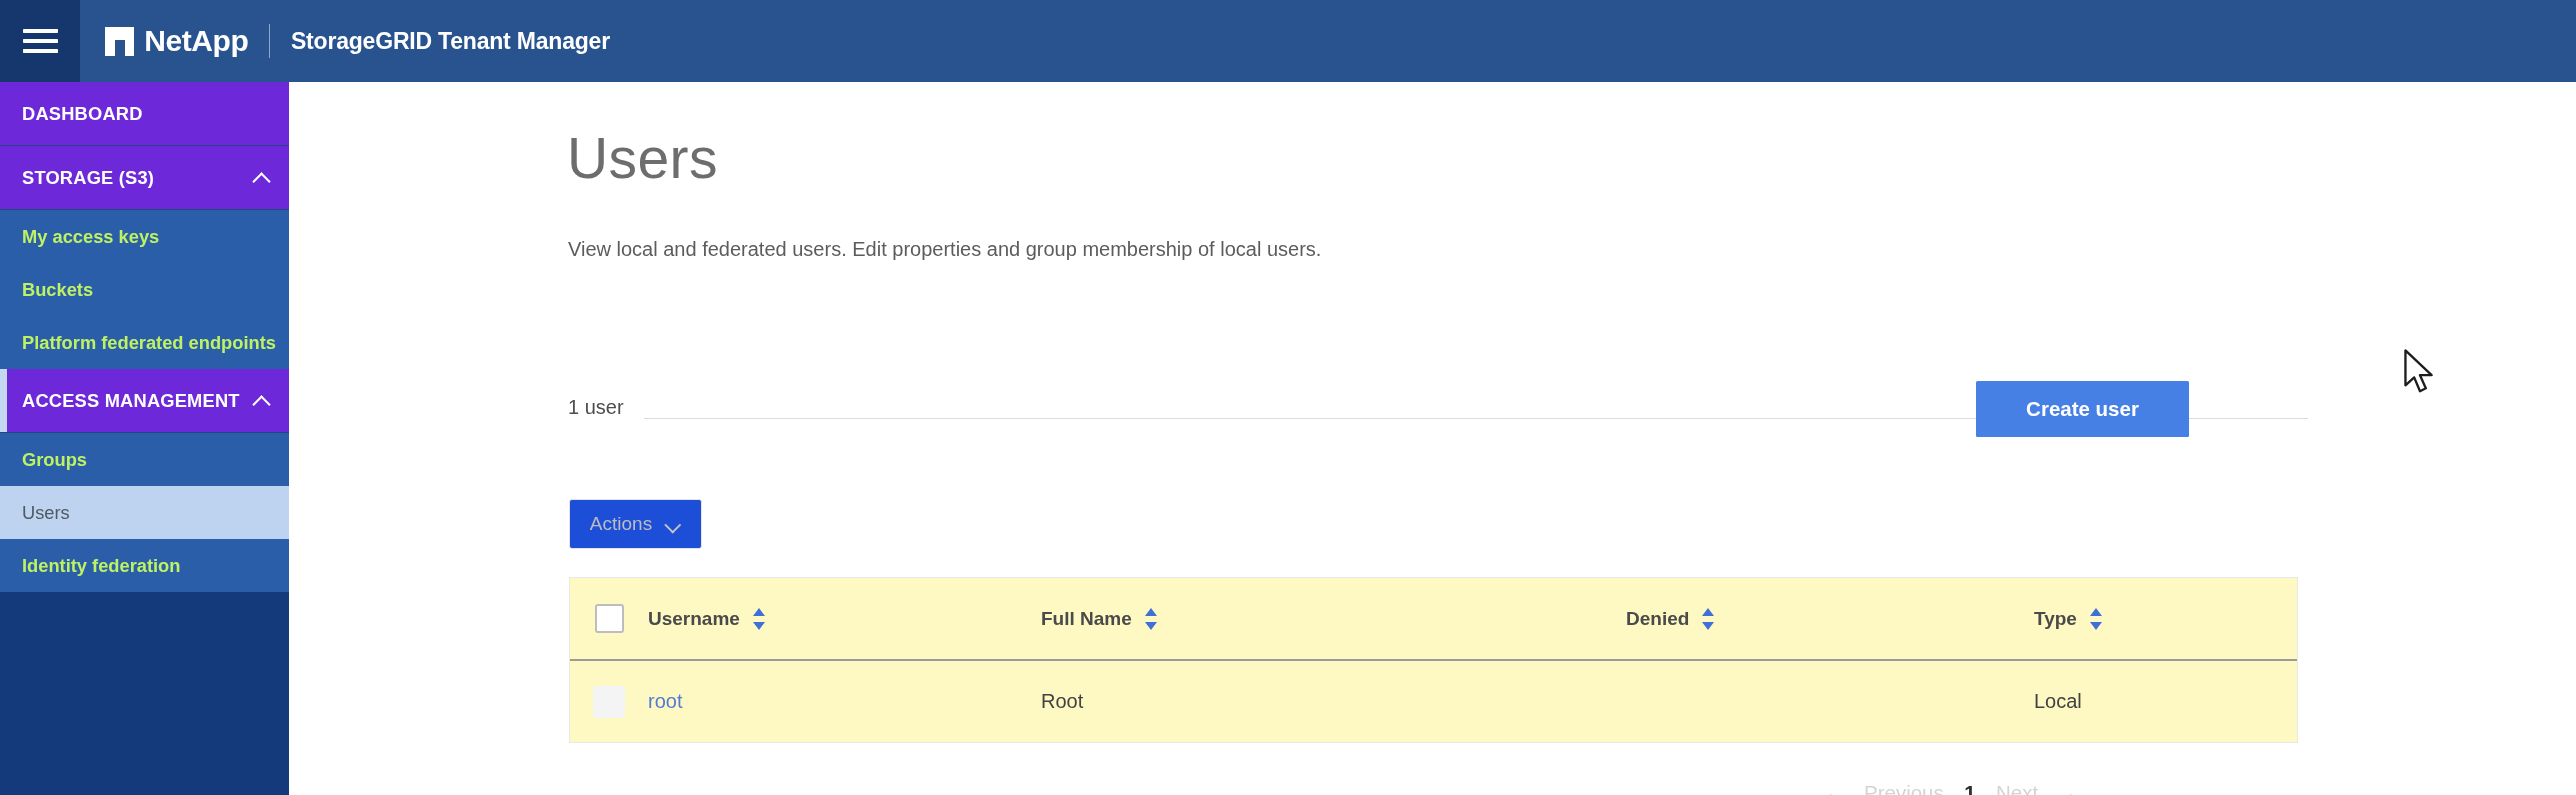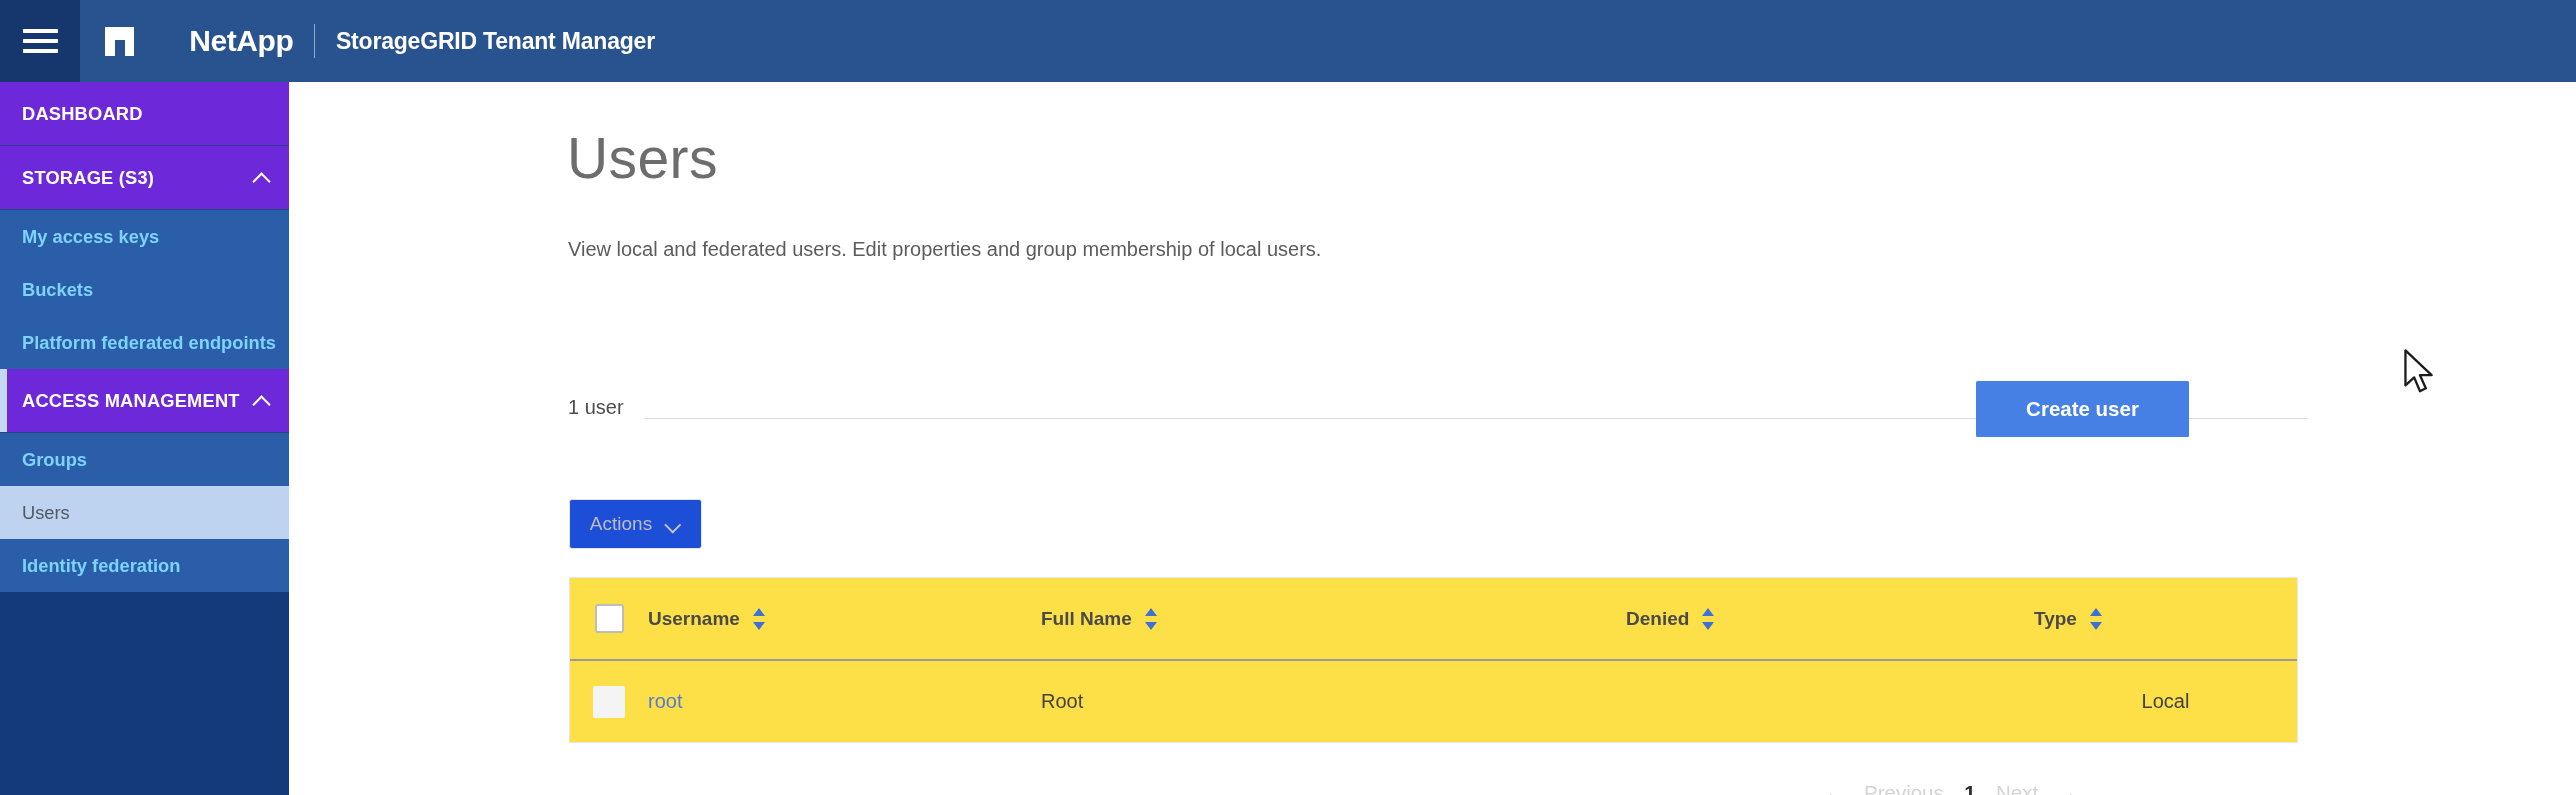--- a/index.html
+++ b/index.html
@@ -79,21 +79,20 @@
     width: 10.2px;
     height: 16px;
     background: #28538f;
   }
   .netapp-word {
     color: #ffffff;
     font-size: 30px;
     font-weight: bold;
     letter-spacing: -0.4px;
     line-height: 1;
-    margin-left: 45px;
   }
   .brand-divider {
     width: 1.5px;
     height: 34px;
     background: #8fa9cd;
     margin: 0 20.5px;
     flex: 0 0 auto;
   }
   .app-title {
     color: #ffffff;
@@ -155,21 +154,21 @@
   }
   .nav-item {
     height: 53px;
     background: #2b5ea8;
     display: flex;
     align-items: center;
     padding-left: 22px;
     cursor: pointer;
   }
   .nav-item-label {
-    color: #7dd3fc;
+    color: #bef264;
     font-size: 18.3px;
     font-weight: bold;
     white-space: nowrap;
   }
   .nav-item.selected {
     background: #bed3ef;
   }
   .nav-item.selected .nav-item-label {
     color: #4f5a63;
     font-weight: normal;
@@ -275,21 +274,21 @@
     border-bottom: 2.2px solid #c6c6c6;
     transform: rotate(45deg);
   }
 
   
   .table {
     position: absolute;
     left: 280px;
     top: 495px;
     width: 1729px;
-    background: #fde047;
+    background: #fef9c3;
     border-left: 1.5px solid #e8e8e8;
     border-right: 1.5px solid #e8e8e8;
     border-top: 1.5px solid #e8e8e8;
   }
   .table-head {
     display: flex;
     align-items: center;
     height: 83px;
     border-bottom: 2.2px solid #9a9a9a;
   }
@@ -315,21 +314,21 @@
   }
   .checkbox-disabled {
     width: 32px; height: 32px;
     border: none;
     border-radius: 2.2px;
     background: #f4f4f4;
   }
   .col-username { width: 393px; flex: 0 0 auto; }
   .col-fullname { width: 585px; flex: 0 0 auto; }
   .col-denied   { width: 408px; flex: 0 0 auto; }
-  .col-type     { flex: 1 1 auto; text-align: center; }
+  .col-type     { flex: 1 1 auto; }
 
   .th {
     display: flex;
     align-items: center;
     gap: 13px;
     cursor: pointer;
   }
   .th-label {
     font-size: 19px;
     font-weight: bold;

